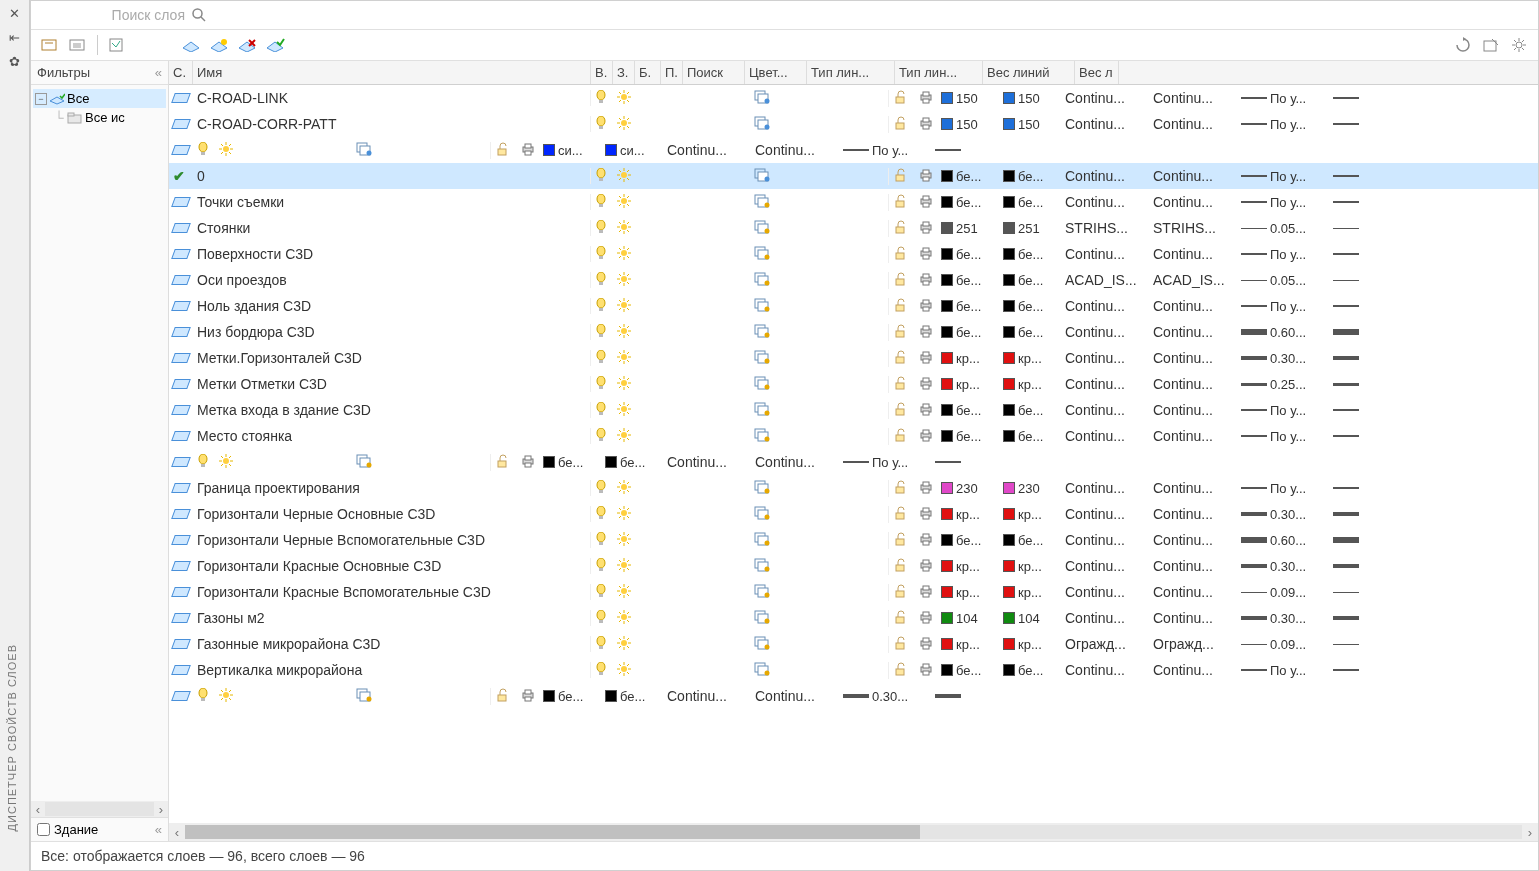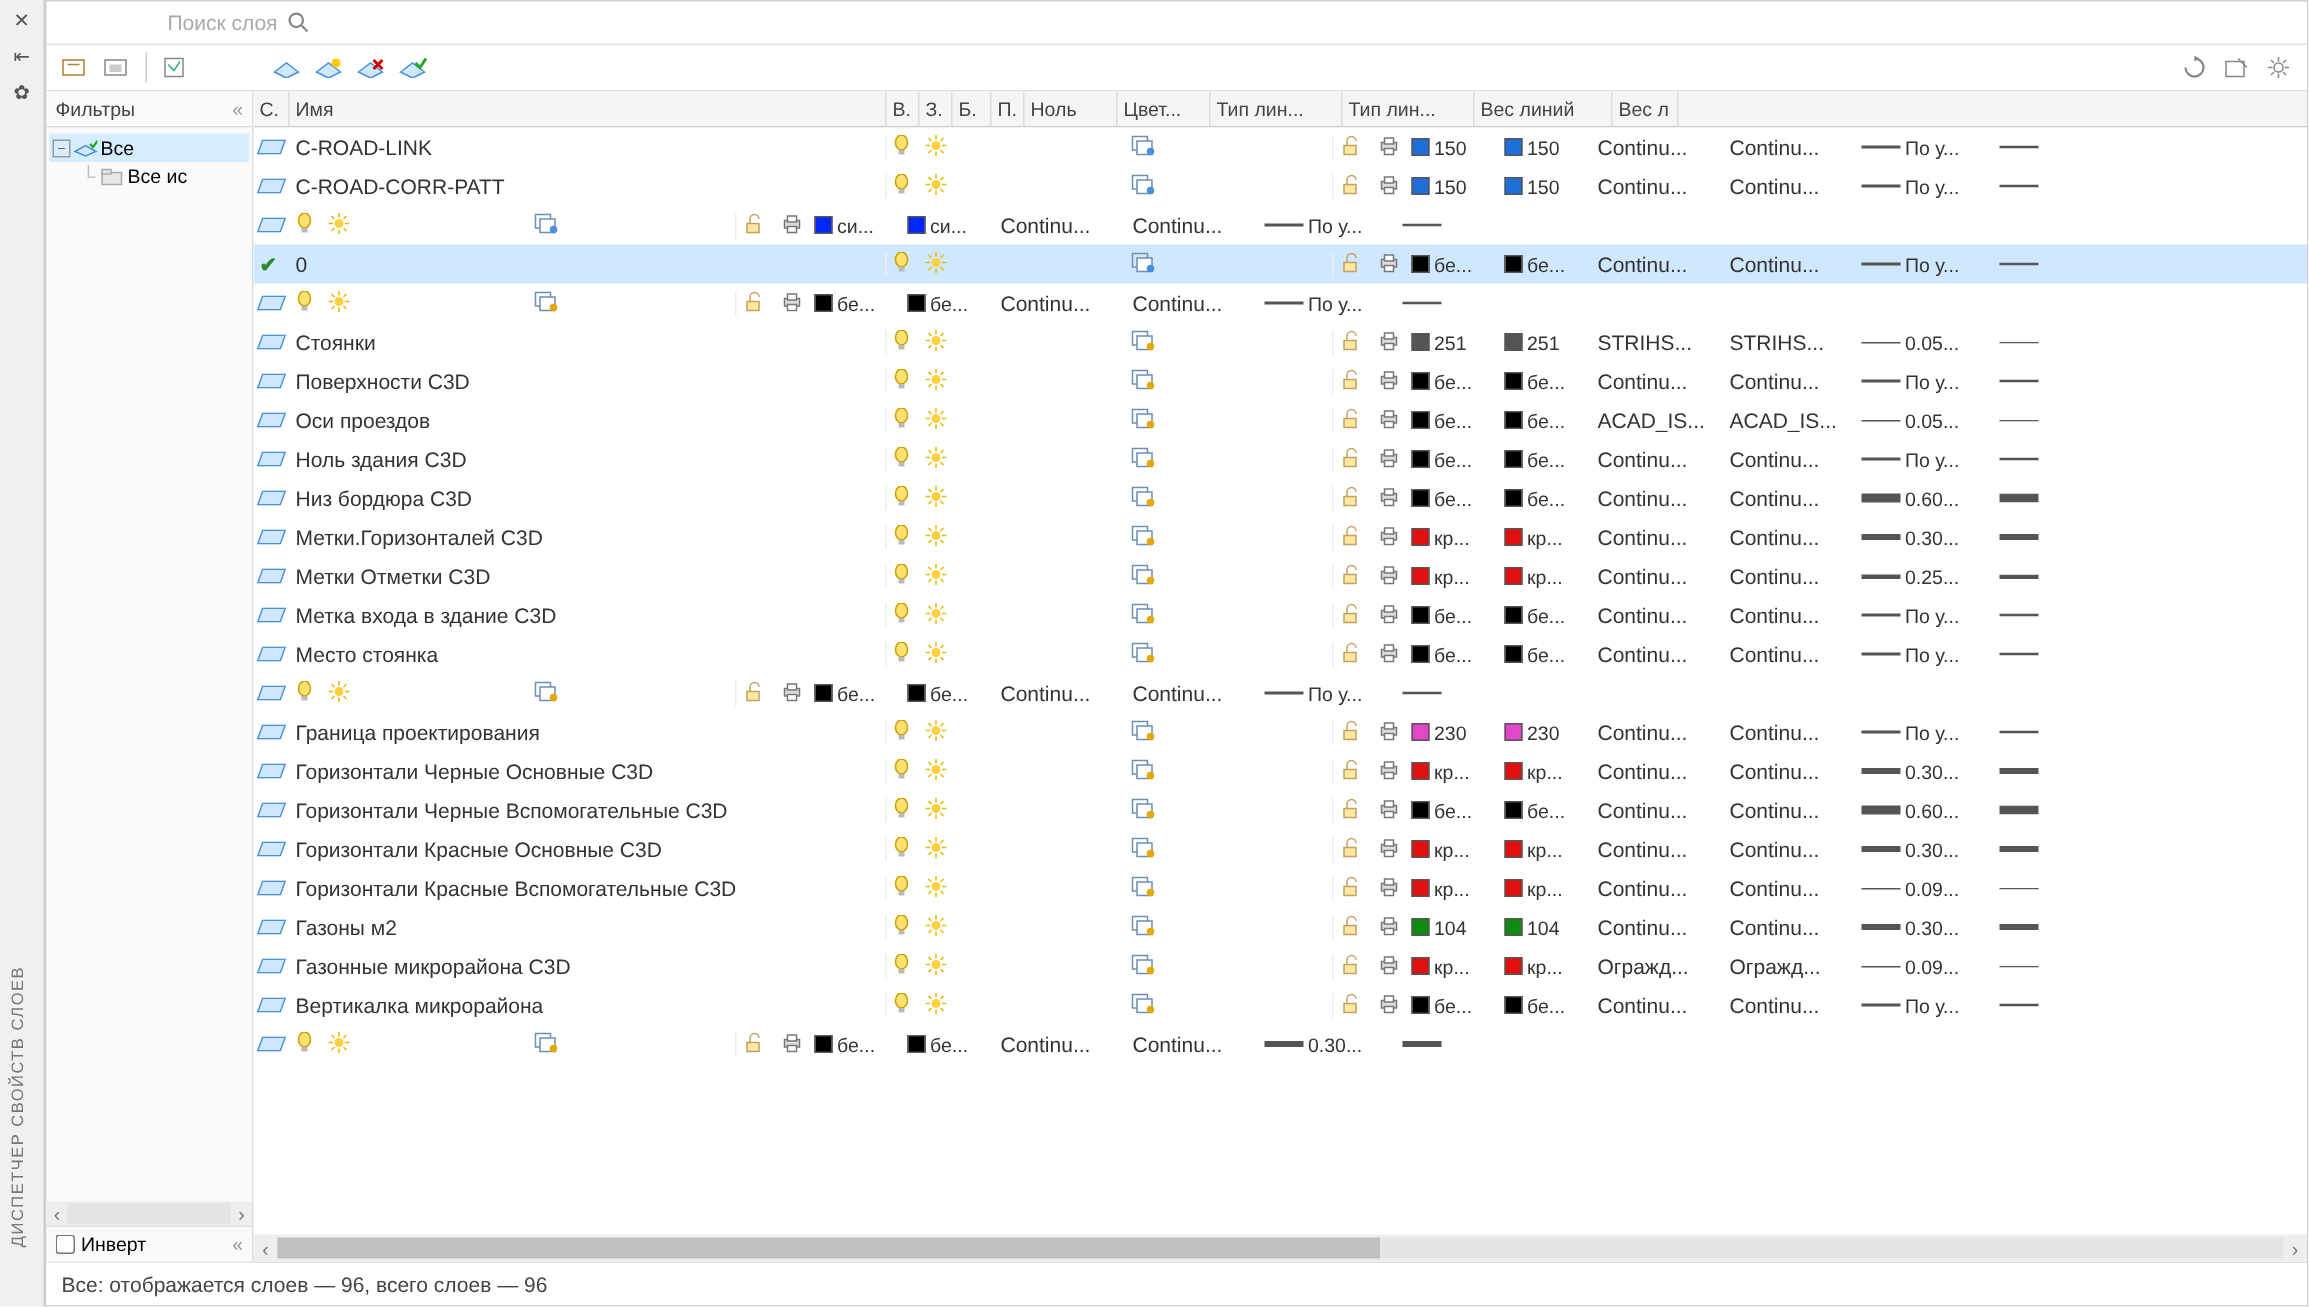--- a/index.html
+++ b/index.html
@@ -193,34 +193,34 @@
           <span>Все ис</span>
         </div>
       </div>
       <div class="filters-scroll">
         <div class="sbtn">‹</div>
         <div class="strack"></div>
         <div class="sbtn">›</div>
       </div>
       <div class="invert-row">
         <input type="checkbox" style="">
-        <span>Инверт</span>
+        <span>Здание</span>
         <span class="chev">«</span>
       </div>
     </div>
 
     <div class="grid-panel">
       <div class="grid-header">
         <div class="hcell col-status">С.</div>
         <div class="hcell col-name">Имя</div>
         <div class="hcell col-on">В.</div>
         <div class="hcell col-freeze">З.</div>
         <div class="hcell col-lock">Б.</div>
         <div class="hcell col-plot">П.</div>
-        <div class="hcell col-color">Ноль</div>
+        <div class="hcell col-color">Поиск</div>
         <div class="hcell col-vpcolor">Цвет...</div>
         <div class="hcell col-lt">Тип лин...</div>
         <div class="hcell col-vplt">Тип лин...</div>
         <div class="hcell col-lw">Вес линий</div>
         <div class="hcell col-vplw">Вес л</div>
       </div>
       <div class="grid-body" id="grid-body">
           <div class="grid-row">
             <div class="gcell col-status">
               <span class="layer-icon"></span>
@@ -473,20 +473,21 @@
               <span>По у...</span>
             </div>
             <div class="gcell col-vplw">
               <span class="lw-line" style="width:26px;height:2px"></span>
             </div>
           </div>
           <div class="grid-row">
             <div class="gcell col-status">
               <span class="layer-icon"></span>
             </div>
+            <div class="gcell col-name hasbr">Точки съемки</div>
             <div class="gcell col-on">
               <span class="bulb"><svg width="12" height="14">
                   <ellipse cx="6" cy="5" rx="4" ry="5" fill="#ffe070" stroke="#c9a000"></ellipse>
                   <rect x="4" y="10" width="4" height="3" fill="#bbb"></rect>
                 </svg></span>
             </div>
             <div class="gcell col-freeze">
               <span class="sun"><svg width="14" height="14">
                   <circle cx="7" cy="7" r="3" fill="#ffd040"></circle>
                   <g stroke="#e6b800">

